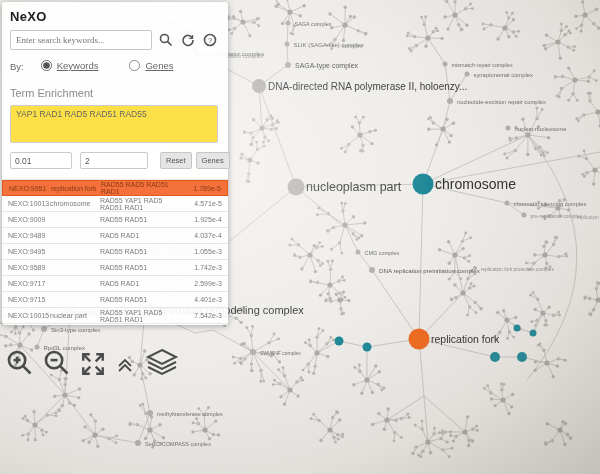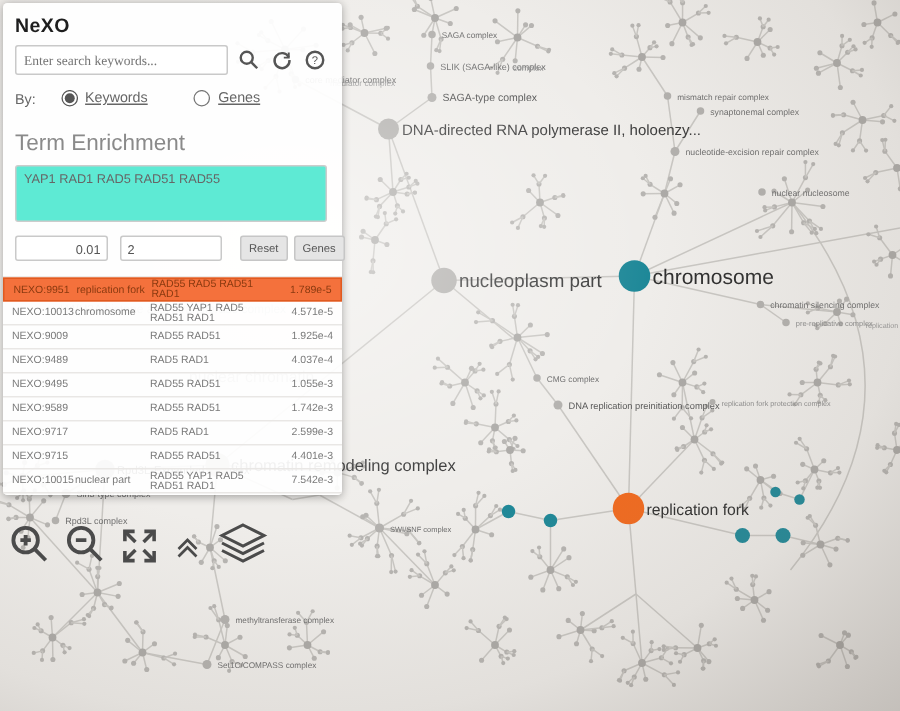--- a/index.html
+++ b/index.html
@@ -21,28 +21,28 @@
   .p-title{padding:7px 8px 0 8px;font-size:13px;font-weight:bold;color:#1e1e1e;letter-spacing:.3px;}
   .search-row{display:flex;align-items:center;margin:6px 8px 0 8px;}
   .search-row input{width:130px;height:18px;font-size:9px;color:#9a9a9a;border:1px solid #c9c9c9;
     border-radius:2px;padding:0 5px;outline:none;background:#fff;font-family:Liberation Serif, serif;}
   .icon-btn{width:16px;height:16px;margin-left:6px;display:flex;align-items:center;justify-content:center;cursor:pointer;}
   .icon-btn svg{stroke:#555;fill:none;stroke-width:1.6;}
   .by-row{display:flex;align-items:flex-end;margin:9px 8px 0 8px;font-size:9.5px;color:#666;}
   .by-row input{margin:0 4px 0 0;transform:scale(.85);accent-color:#555;}
   .radio-grp{display:flex;align-items:center;margin-left:16px;text-decoration:underline;}
   .radio-grp.second{margin-left:30px;}
-  .enrich-h{margin:15px 8px 0 8px;font-size:15px;color:#8a8a8a;}
+  .enrich-h{margin:15px 8px 0 8px;font-size:11px;color:#8a8a8a;}
   .panel textarea{display:block;margin:6px 8px 0 8px;width:196px;height:30px;font-size:8.5px;color:#666;
-    border:1px solid #cccccc;border-radius:2px;resize:none;padding:3px 5px;outline:none;background:#5eead4;
+    border:1px solid #cccccc;border-radius:2px;resize:none;padding:3px 5px;outline:none;background:#fde047;
     font-family:"Liberation Sans",sans-serif;}
   .param-row{display:flex;align-items:center;margin:9px 8px 0 8px;}
   .param-row input{height:15px;font-size:8.5px;color:#555;border:1px solid #c9c9c9;border-radius:2px;
     padding:0 4px;outline:none;font-family:"Liberation Sans",sans-serif;}
-  .pv{width:52px;margin-right:8px;text-align:right;} .mg{width:58px;margin-right:8px;}
+  .pv{width:52px;margin-right:8px;} .mg{width:58px;margin-right:8px;}
   .btn{font-size:7.5px;color:#555;background:#e5e5e5;border:1px solid #c6c6c6;border-radius:2px;
     padding:3px 5px;margin-left:4px;cursor:pointer;font-family:"Liberation Sans",sans-serif;}
   .rtable{margin-top:10px;border-top:1px solid #eceae8;}
   .trow{display:flex;align-items:center;height:15px;border-bottom:1px solid #e9e7e5;
     font-size:7px;color:#7a7a7a;padding:0 6px;cursor:pointer;}
   .trow.hl{background:#f4713c;border:1px solid #e05a20;color:#8a3a10;height:14px;}
   .c-id{width:42px;} .c-term{width:50px;} .c-genes{flex:1;} .c-pval{width:38px;text-align:right;}
 
   
   .toolbar{position:absolute;left:6px;bottom:3px;z-index:2;display:flex;align-items:flex-end;}

